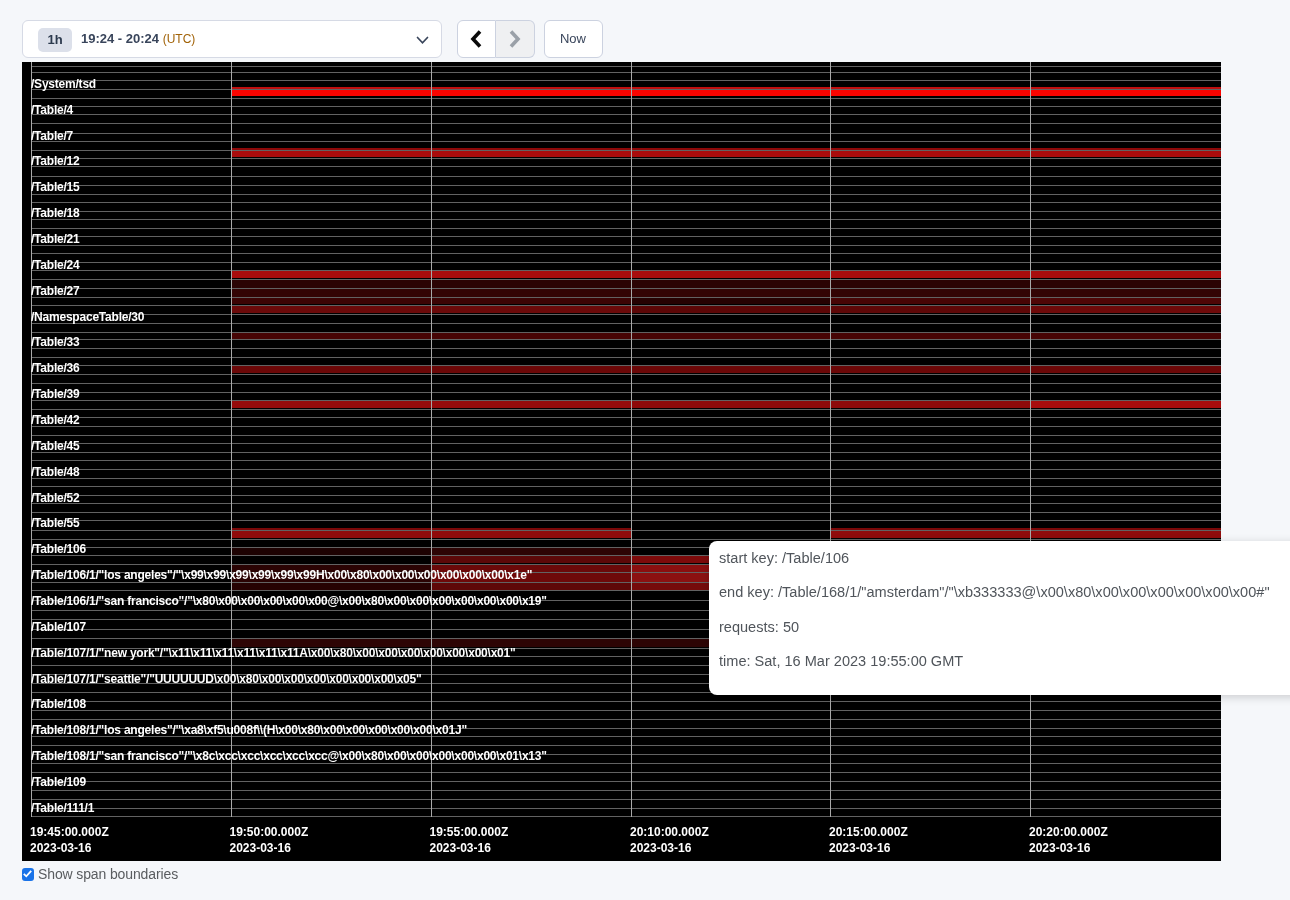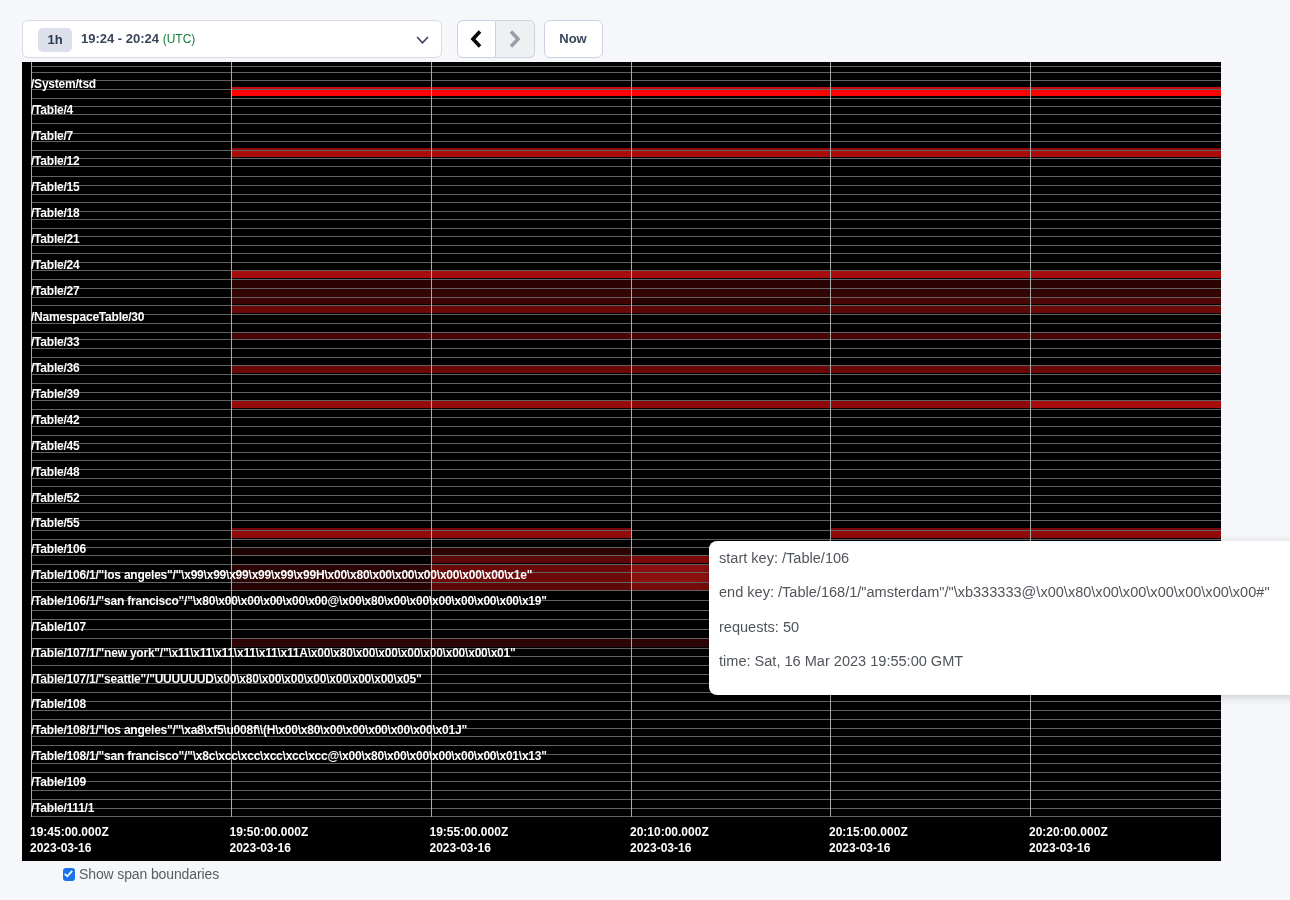--- a/index.html
+++ b/index.html
@@ -1,32 +1,32 @@
 <!DOCTYPE html>
 <html><head><meta charset="utf-8"><style>
 * { margin:0; padding:0; box-sizing:border-box; }
 html,body { width:1290px; height:900px; background:#f5f7fa; font-family:"Liberation Sans",sans-serif; overflow:hidden; }
 .toolbar-box { position:absolute; left:22px; top:20px; width:419.5px; height:38px; background:#fff;
   border:1px solid #d6dae5; border-radius:6px; }
 .badge { position:absolute; left:15px; top:7px; width:34px; height:24px; background:#dce0ea; border-radius:5px;
   font-size:13px; font-weight:bold; color:#2c3a4e; text-align:center; line-height:24px; }
 .trange { position:absolute; left:58px; top:0; height:36px; line-height:36px; font-size:13px; font-weight:bold; color:#39455b; }
-.trange span { font-weight:normal; color:#15803d; font-size:12px; }
+.trange span { font-weight:normal; color:#a16207; font-size:12px; }
 .chev-down { position:absolute; right:12px; top:15px; }
 .navgrp { position:absolute; left:456.5px; top:20px; width:78px; height:38px; display:flex; }
 .navb { width:39px; height:38px; border:1px solid #ccd2e0; background:#fff; display:flex; align-items:center; justify-content:center; }
 .navb.prev { border-radius:6px 0 0 6px; }
 .navb.next { border-radius:0 6px 6px 0; background:#eff0f2; border-left:none; }
 .nowbtn { position:absolute; left:543.5px; top:20px; width:59px; height:38px; background:#fff; border:1px solid #ccd2e0;
-  border-radius:6px; font-size:13px; font-weight:bold; color:#39455b; text-align:center; line-height:36px; }
+  border-radius:6px; font-size:13px; font-weight:normal; color:#39455b; text-align:center; line-height:36px; }
 .canvas { position:absolute; left:22px; top:61.5px; width:1199px; height:705px; background:#1d4ed8; }
 .tooltip { position:absolute; left:709px; top:540.5px; width:596px; height:154px; background:#fff; border-radius:8px;
   box-shadow:0 2px 10px rgba(0,0,0,.18); padding:10px 10px; font-size:14.55px; color:#50555b; z-index:5; }
 .tooltip div { margin-bottom:19.5px; line-height:15px; white-space:pre; }
-.cbrow { position:absolute; left:21.5px; top:868px; display:flex; align-items:center;margin-left:41px; }
+.cbrow { position:absolute; left:21.5px; top:868px; display:flex; align-items:center; }
 .cb { width:12.5px; height:12.5px; background:#1a73e8; border-radius:3px; position:relative; margin-right:4px; flex:none; }
 .cb svg { position:absolute; left:1.5px; top:2px; }
 .cbl { font-size:14px; letter-spacing:-0.12px; color:#595c5f; line-height:13px; }
 </style></head>
 <body>
 <div class="toolbar-box">
   <div class="badge">1h</div>
   <div class="trange">19:24 - 20:24 <span>(UTC)</span></div>
   <svg class="chev-down" width="13" height="9" viewBox="0 0 13 9">
       <path d="M1.5 1.5 L6.5 6.8 L11.5 1.5" stroke="#39455b" stroke-width="1.7" fill="none" stroke-linecap="round"></path>

